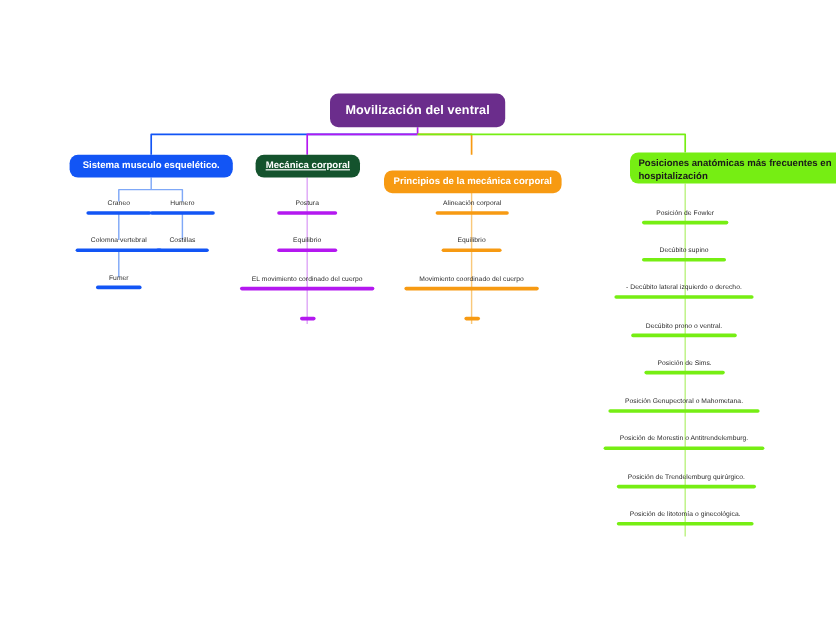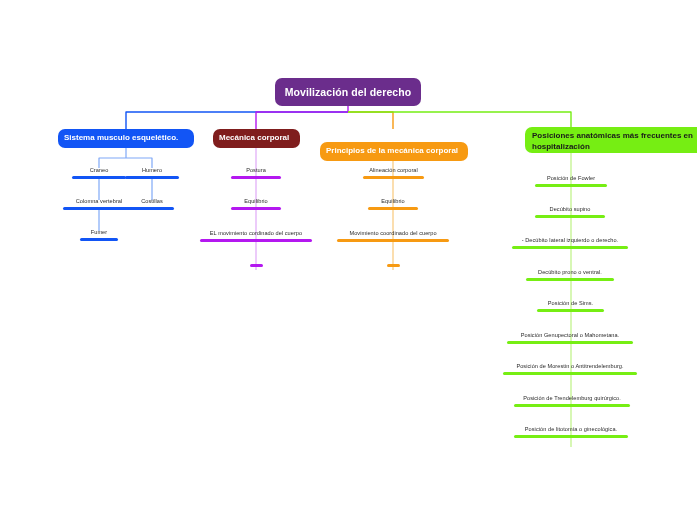--- a/index.html
+++ b/index.html
@@ -52,27 +52,27 @@
     border-radius: 7px;
     color: #ffffff;
     font-size: 8px;
     font-weight: bold;
     display: flex;
     align-items: center;
     box-sizing: border-box;
     z-index: 5;
     line-height: 1.35;
   }
-  .branch-node.center { text-align: center; }
+  .branch-node.center { justify-content: center; text-align: center; }
   .branch-node.leftal { justify-content: flex-start; text-align: left; }
 
   .bn-blue   { left: 58px;  top: 129px; width: 136px; height: 19px;
                background: #1255F5; padding: 0 6px; }
   .bn-purple { left: 213px; top: 129px; width: 87px;  height: 19px;
-               background: #7f1d1d; padding: 0 6px; }
+               background: #14532d; padding: 0 6px; text-decoration: underline; }
   .bn-orange { left: 320px; top: 142px; width: 148px; height: 19px;
                background: #F79A12; padding: 0 6px; }
   .bn-green  { left: 477px; top: 127px; width: 188px; height: 26px;
                background: #76EE13; color: #1a1a1a; padding: 4px 7px;
                align-items: flex-start; margin-left: 48px; }
 
   
   .leaf {
     position: absolute;
     z-index: 4;
@@ -123,21 +123,21 @@
     <path d="M152,178 L152,200" stroke="#7FA8F7" stroke-width="1.2" fill="none"></path>
 
     <path d="M256,148 L256,270" stroke="#DFA8F7" stroke-width="1.2" fill="none"></path>
 
     <path d="M393,148 L393,270" stroke="#F9C87A" stroke-width="1.2" fill="none"></path>
 
     <path d="M571,153 L571,447" stroke="#BDF283" stroke-width="1.2" fill="none"></path>
   </svg>
 
   <div class="root-node">
-    <span>Movilización del derecho</span>
+    <span>Movilización del ventral</span>
   </div>
 
   <div class="branch-node bn-blue center">
     <span>Sistema musculo esquelético.</span>
   </div>
 
   <div class="branch-node bn-purple center">
     <span>Mecánica corporal</span>
   </div>
 

